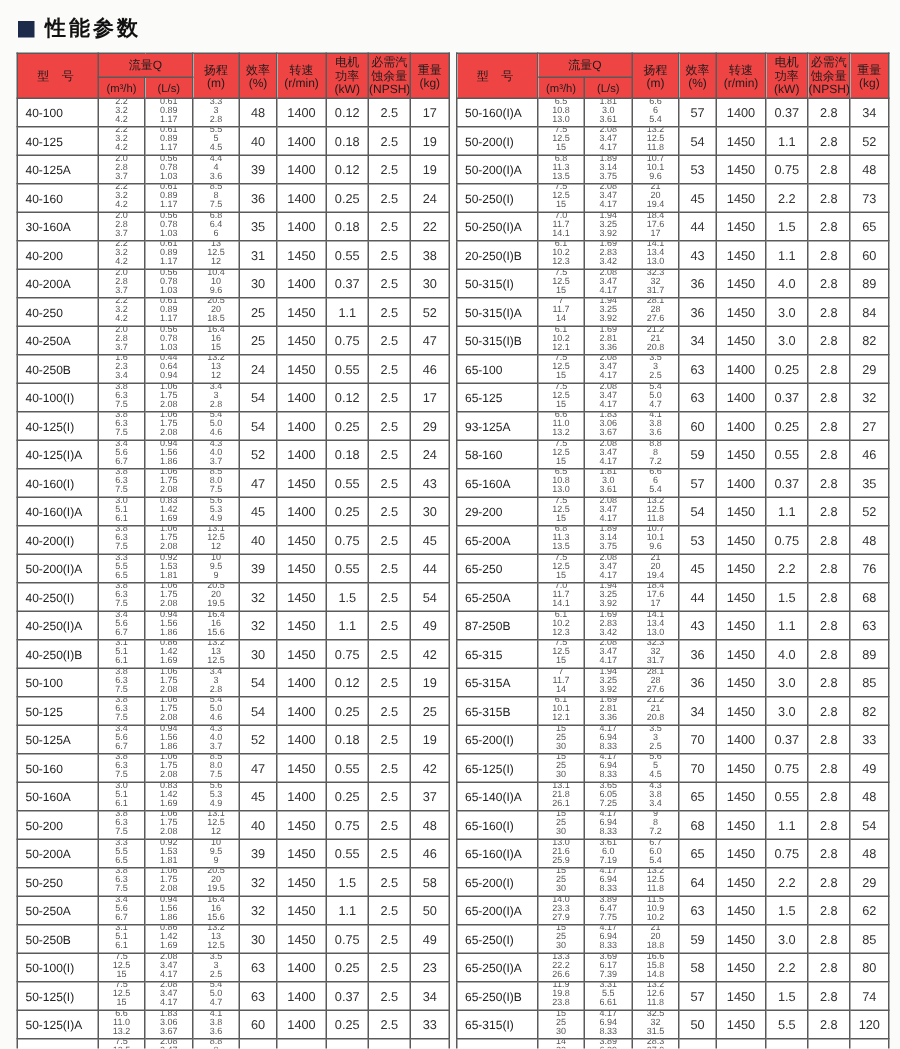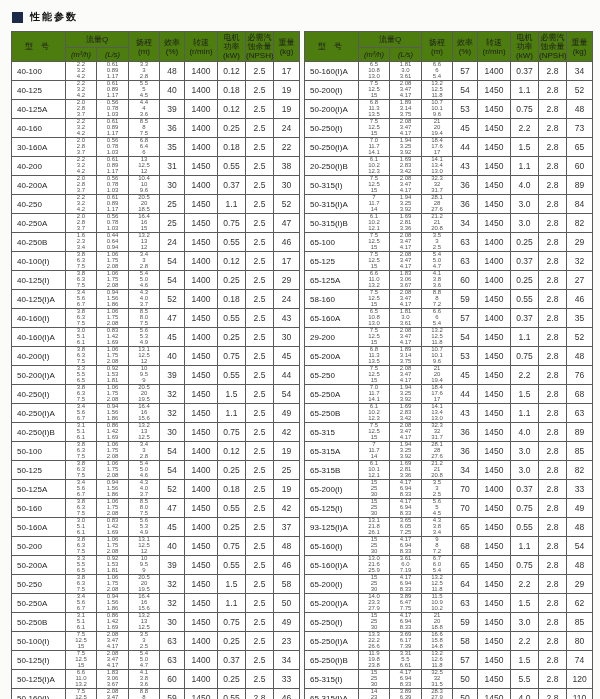--- a/index.html
+++ b/index.html
@@ -6,33 +6,33 @@
   body{
     width:600px;height:699px;
     background:#fbfbf9;
     font-family:"Liberation Sans","DejaVu Sans",sans-serif;
     color:#222;
     -webkit-font-smoothing:antialiased;
   }
   .page{padding:7px 11px 0 11px;}
   .title-row{display:flex;align-items:center;gap:7px;margin:3px 0 7px 1px;}
   .title-sq{width:11px;height:11px;background:#1c2b4a;flex:0 0 auto;}
-  .title-text{font-size:10px;font-weight:bold;letter-spacing:2px;color:#111;}
+  .title-text{font-size:14px;font-weight:bold;letter-spacing:2px;color:#111;}
   .tables{display:flex;gap:4px;align-items:flex-start;}
   table{border-collapse:collapse;table-layout:fixed;width:288px;background:#fff;}
   th,td{border:1px solid #5a5a5a;text-align:center;padding:0;overflow:hidden;}
   thead th{
-    background:#4d7c0f;
+    background:#ef4444;
     font-weight:normal;
     font-size:8px;line-height:9px;
     white-space:pre-line;
     color:#1d1d1d;
   }
   thead th.flow-head{height:15px;}
-  thead th.unit{font-size:7.5px;height:13px;font-style:italic;}
+  thead th.unit{font-size:7.5px;height:13px;}
   thead th.model-head{letter-spacing:3px;margin-top:38px;}
   tbody td{font-size:8.5px;height:18px;line-height:9px;color:#333;vertical-align:middle;}
   tbody td.model{font-size:8px;text-align:left;padding-left:5px;letter-spacing:0;color:#222;}
   tbody td.multi{
     font-size:6px;line-height:5.9px;
     white-space:pre-line;color:#555;
   }
 </style>
 </head>
 <body>
@@ -882,21 +882,21 @@
             <td class="multi">5.4
 5.0
 4.7</td>
             <td>63</td>
             <td>1400</td>
             <td>0.37</td>
             <td>2.8</td>
             <td>32</td>
           </tr>
           <tr>
-            <td class="model">65-125A</td>
+            <td class="model">93-125A</td>
             <td class="multi">6.6
 11.0
 13.2</td>
             <td class="multi">1.83
 3.06
 3.67</td>
             <td class="multi">4.1
 3.8
 3.6</td>
             <td>60</td>
@@ -1001,21 +1001,21 @@
             <td class="multi">18.4
 17.6
 17</td>
             <td>44</td>
             <td>1450</td>
             <td>1.5</td>
             <td>2.8</td>
             <td>68</td>
           </tr>
           <tr>
-            <td class="model">65-250B</td>
+            <td class="model">87-250B</td>
             <td class="multi">6.1
 10.2
 12.3</td>
             <td class="multi">1.69
 2.83
 3.42</td>
             <td class="multi">14.1
 13.4
 13.0</td>
             <td>43</td>
@@ -1103,21 +1103,21 @@
             <td class="multi">5.6
 5
 4.5</td>
             <td>70</td>
             <td>1450</td>
             <td>0.75</td>
             <td>2.8</td>
             <td>49</td>
           </tr>
           <tr>
-            <td class="model">93-125(I)A</td>
+            <td class="model">65-140(I)A</td>
             <td class="multi">13.1
 21.8
 26.1</td>
             <td class="multi">3.65
 6.05
 7.25</td>
             <td class="multi">4.3
 3.8
 3.4</td>
             <td>65</td>

